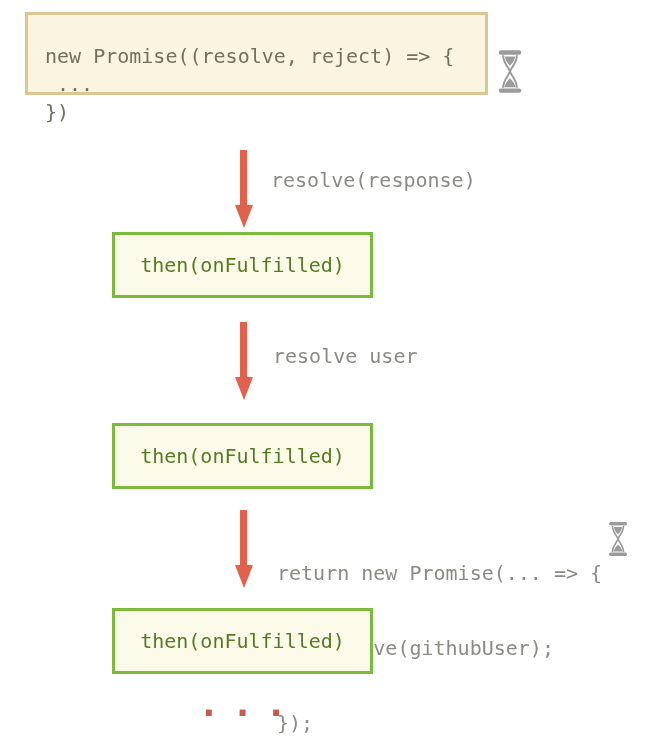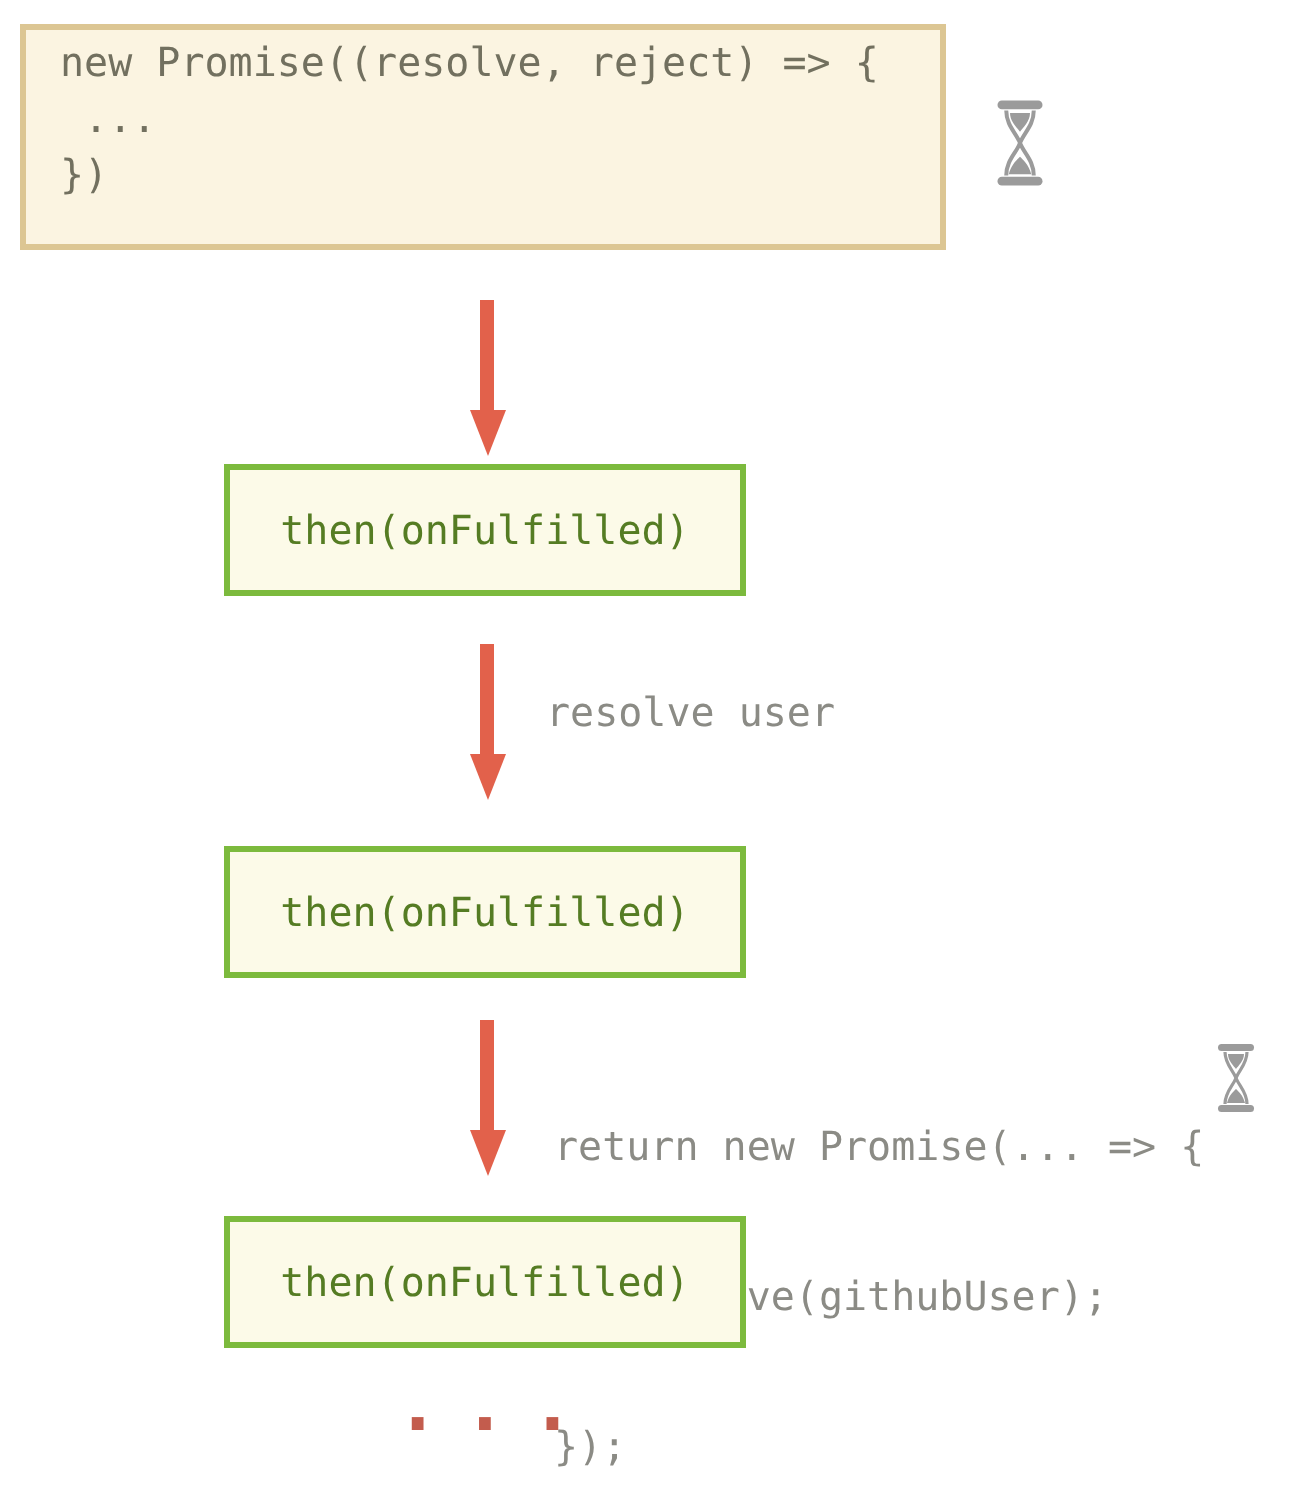--- a/index.html
+++ b/index.html
@@ -3,24 +3,24 @@
 <meta charset="utf-8">
 <style>
   html,body { margin:0; padding:0; background:#ffffff; }
   .canvas {
     position:relative; width:651px; height:745px; background:#ffffff;
     font-family:"DejaVu Sans Mono","Liberation Mono",monospace; overflow:hidden;
   }
   .abs { position:absolute; }
 
   .promise-box {
-    left:10px; top:12px; width:463px; height:113px; box-sizing:border-box;
+    left:25px; top:12px; width:463px; height:83px; box-sizing:border-box;
     border:3px solid var(--promise-box-border,#dcc693);
     background:var(--promise-box-bg,#fbf4e1);
-    padding:2px 17px;
+    padding:27px 17px;
   }
   .code-line {
     font-size:20px; line-height:28px; white-space:pre;
     color:var(--code-text,#72705f);
   }
 
   .hourglass { color:var(--hourglass,#9b9b9b); line-height:0; }
 
   .arrow { width:19px; display:flex; flex-direction:column; align-items:center; }
   .arrow-shaft { width:7px; height:55px; background:var(--arrow,#e2614b); }
@@ -69,20 +69,21 @@
       <path d="M17.5,5 C17.5,11 13.5,14 12,18 C13.5,22 17.5,25 17.5,31" fill="none" stroke="currentColor" stroke-width="1.6"></path>
       <path d="M8,6 L16,6 C16,9.5 13,12 12,13.5 C11,12 8,9.5 8,6 Z" fill="currentColor"></path>
       <path d="M7.5,30.5 C8.5,26.5 11,24.5 12,23.5 C13,24.5 15.5,26.5 16.5,30.5 Z" fill="currentColor"></path>
     </svg>
   </div>
 
   <div class="abs arrow" style="left:234px; top:150px;">
     <div class="arrow-shaft"></div>
     <div class="arrow-head"></div>
   </div>
+  <div class="abs arrow-label" style="left:271px; top:167px;">resolve(response)</div>
   <div class="abs then-box" style="top:232px;">
     <span class="then-label">then(onFulfilled)</span>
   </div>
 
   <div class="abs arrow" style="left:234px; top:322px;">
     <div class="arrow-shaft"></div>
     <div class="arrow-head"></div>
   </div>
   <div class="abs arrow-label" style="left:273px; top:343px;">resolve user</div>
   <div class="abs then-box" style="top:423px;">

